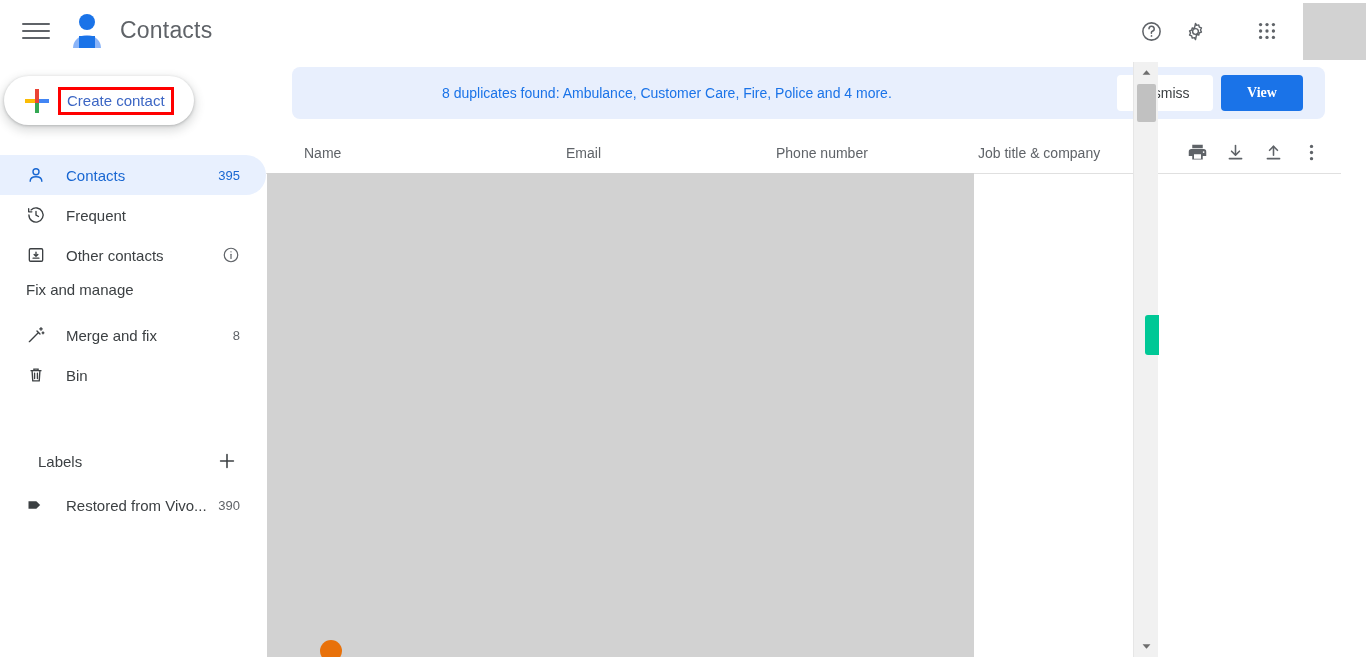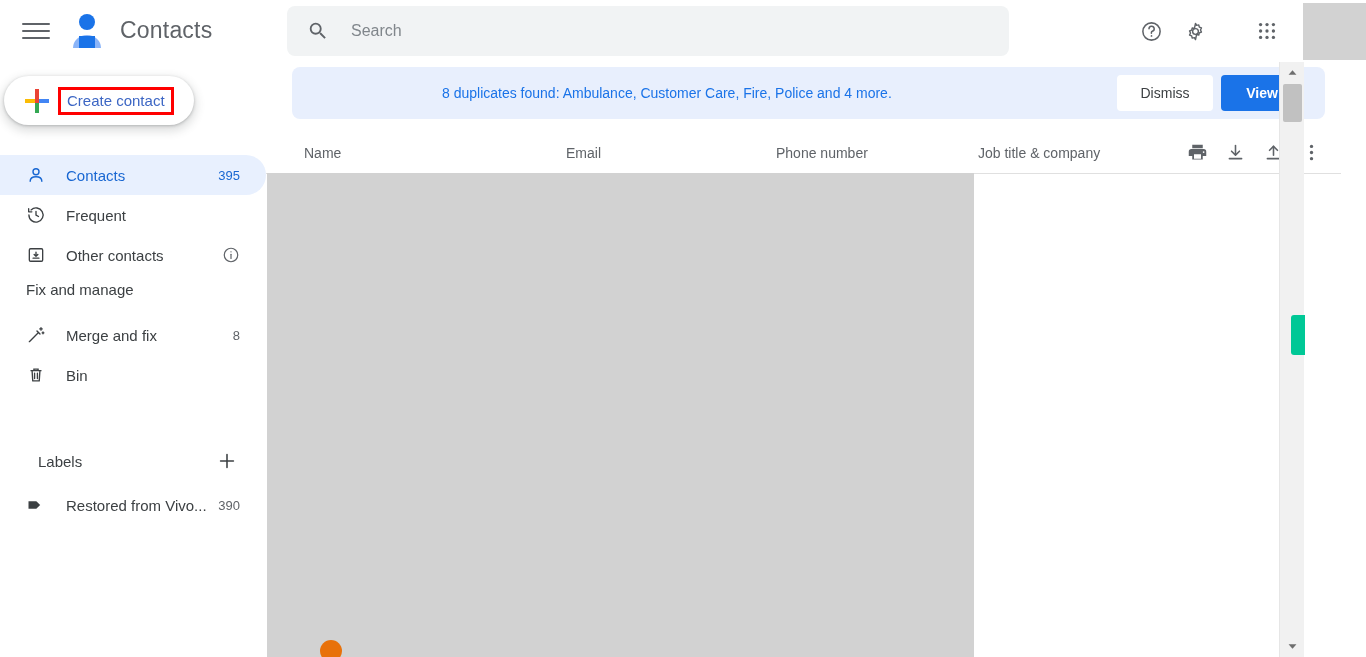--- a/index.html
+++ b/index.html
@@ -2,21 +2,21 @@
 <html><head>
 <meta charset="utf-8">
 <style>
   * { box-sizing: border-box; margin: 0; padding: 0; }
   html, body {
     width: 1366px; height: 657px;
     background: #ffffff;
     font-family: "Liberation Sans", sans-serif;
     overflow: hidden;
   }
-  .app { position: relative; width: 1304px; height: 657px; }
+  .app { position: relative; width: 1158px; height: 657px; }
 
   
   .topbar {
     position: absolute; top: 0; left: 0; width: 1366px; height: 62px;
     background: #fff;
   }
   .hamburger {
     position: absolute; left: 22px; top: 17px;
     width: 28px; height: 28px; cursor: pointer;
     display: flex; flex-direction: column; justify-content: center; gap: 5px;
@@ -98,21 +98,21 @@
     display: flex; align-items: center;
   }
   .banner-text { flex: 1; text-align: left; font-size: 14px; color: #1a73e8; padding-left: 150px; }
   .btn-dismiss {
     height: 36px; min-width: 96px; background: #fff; border: none; border-radius: 4px;
     font-family: "Liberation Sans", sans-serif; font-size: 14px; color: #3c4043;
     cursor: pointer; margin-right: 8px;
   }
   .btn-view {
     height: 36px; min-width: 82px; background: #1a73e8; border: none; border-radius: 4px;
-    font-family: Liberation Sans, sans-serif; font-size: 14px; color: #fff; font-weight: bold;
+    font-family: Liberation Serif, serif; font-size: 14px; color: #fff; font-weight: bold;
     cursor: pointer; margin-right: 22px;
   }
 
   .table-head {
     position: absolute; left: 0; top: 70px; width: 1075px; height: 42px;
     border-bottom: 1px solid #e0e0e0; display: flex; align-items: center;
   }
   .col { font-size: 14px; color: #5f6368; position: absolute; }
   .col-name  { left: 38px; }
   .col-email { left: 300px; }
@@ -168,28 +168,20 @@
         <svg viewBox="0 0 38 40" width="38" height="40">
           <circle cx="19" cy="12" r="8" fill="#1a73e8"></circle>
           <path d="M5 38 a14 13 0 0 1 28 0 z" fill="#8ab4f8"></path>
           <path d="M11 38 a8 11 0 0 1 16 0 z" fill="#1a73e8"></path>
           <rect x="11" y="26" width="16" height="12" fill="#1a73e8"></rect>
         </svg>
       </div>
       <div class="brand-title">Contacts</div>
     </div>
 
-    <div class="search">
-      <span class="search-icon">
-        <svg viewBox="0 0 24 24" width="22" height="22" fill="#5f6368">
-          <path d="M15.5 14h-.79l-.28-.27A6.47 6.47 0 0 0 16 9.5 6.5 6.5 0 1 0 9.5 16c1.61 0 3.09-.59 4.23-1.57l.27.28v.79l5 4.99L20.49 19l-4.99-5zm-6 0C7.01 14 5 11.99 5 9.5S7.01 5 9.5 5 14 7.01 14 9.5 11.99 14 9.5 14z"></path>
-        </svg>
-      </span>
-      <input class="search-input" type="text" placeholder="Search" style="">
-    </div>
 
     <div class="topicons">
       <div class="ticon">
         <svg viewBox="0 0 24 24" width="23" height="23" fill="none" stroke="#5f6368" stroke-width="1.6">
           <circle cx="12" cy="12" r="9"></circle>
           <path d="M9.4 9.2a2.7 2.7 0 1 1 3.4 2.6c-.6.2-.9.7-.9 1.4v.5" stroke-linecap="round"></path>
           <circle cx="12" cy="16.6" r=".9" fill="#5f6368" stroke="none"></circle>
         </svg>
       </div>
       <div class="ticon">

